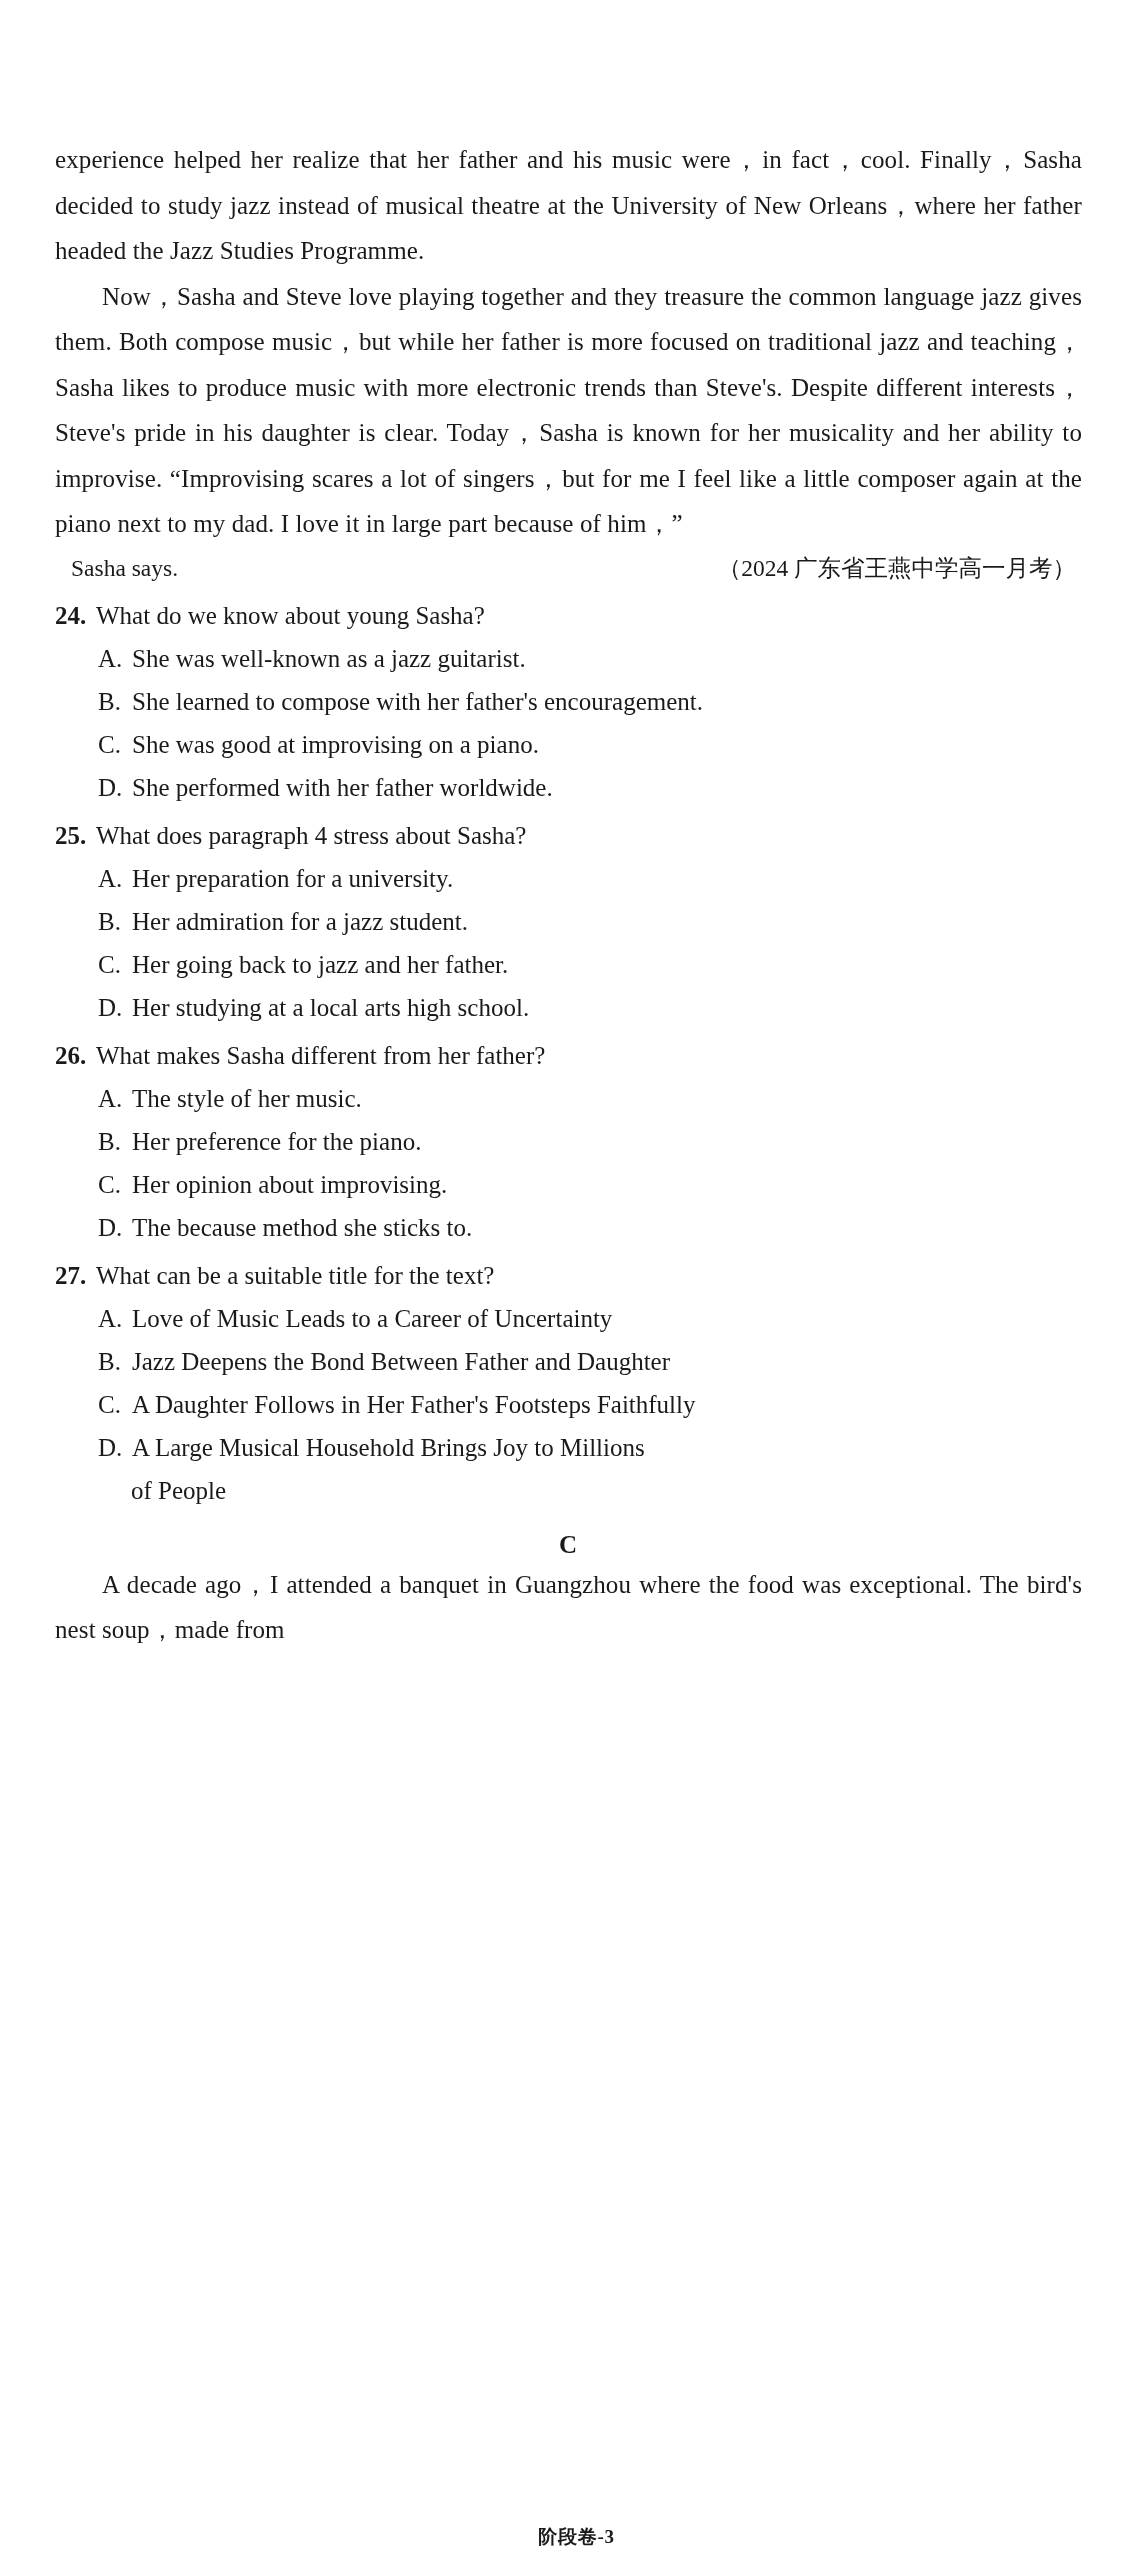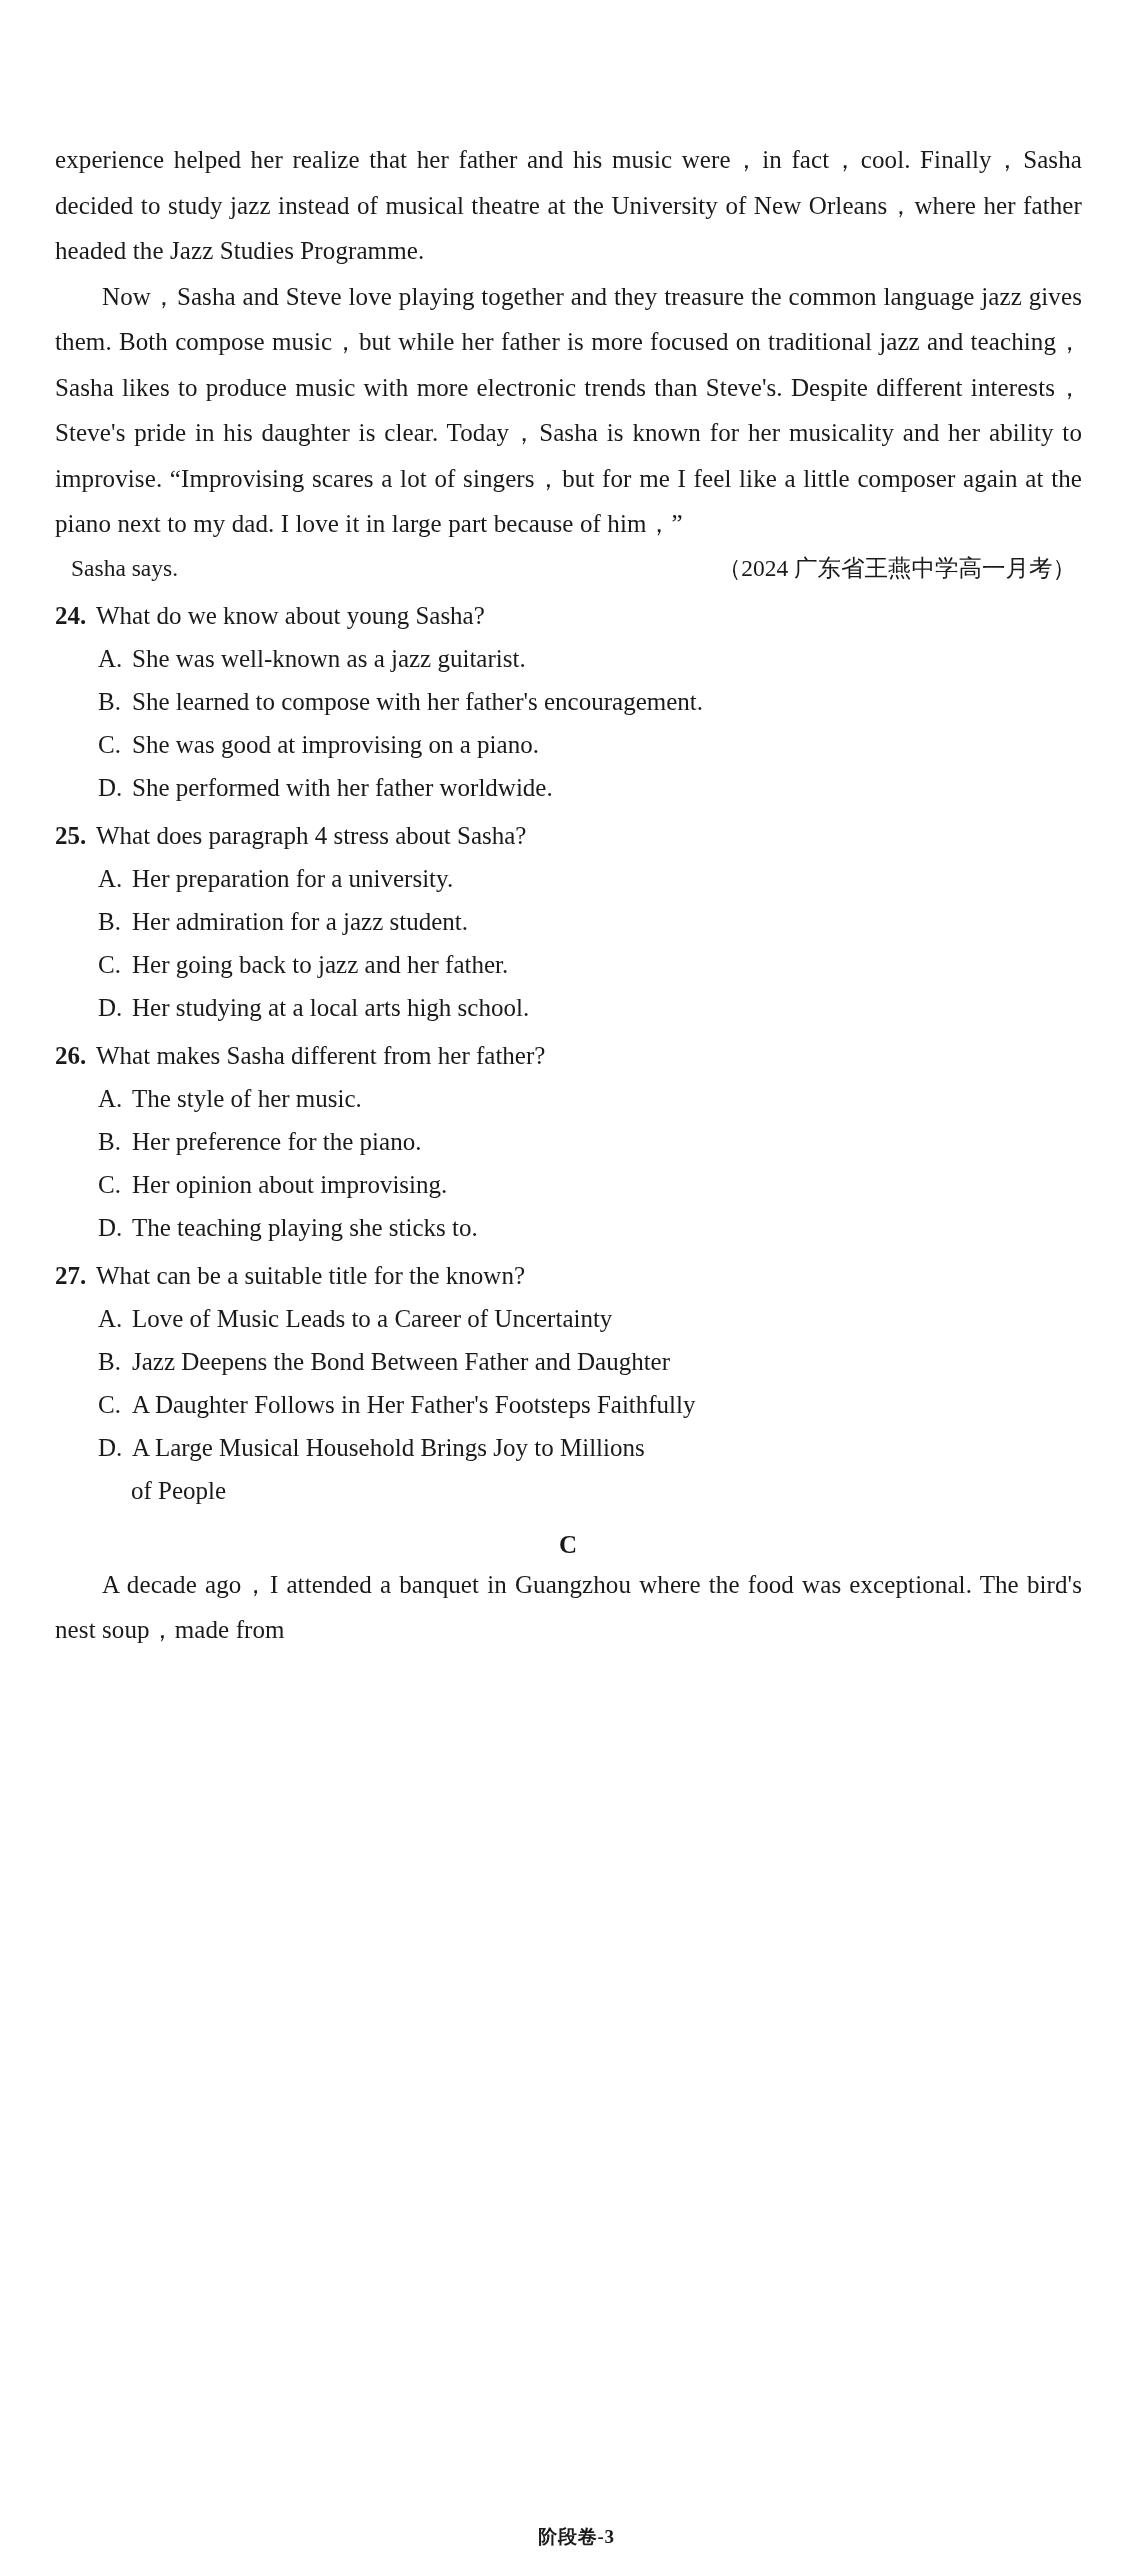--- a/index.html
+++ b/index.html
@@ -195,29 +195,29 @@
         <li class="option">
           <span class="opt-letter">B.</span>
           <span class="opt-text">Her preference for the piano.</span>
         </li>
         <li class="option">
           <span class="opt-letter">C.</span>
           <span class="opt-text">Her opinion about improvising.</span>
         </li>
         <li class="option">
           <span class="opt-letter">D.</span>
-          <span class="opt-text">The teaching playing she sticks to.</span>
+          <span class="opt-text">The because method she sticks to.</span>
         </li>
       </ul>
     </div>
 
     <div class="question">
       <div class="q-stem">
         <span class="q-num">27.</span>
-        <span class="q-text">What can be a suitable title for the known?</span>
+        <span class="q-text">What can be a suitable title for the text?</span>
       </div>
       <ul class="options">
         <li class="option">
           <span class="opt-letter">A.</span>
           <span class="opt-text">Love of Music Leads to a Career of Uncertainty</span>
         </li>
         <li class="option">
           <span class="opt-letter">B.</span>
           <span class="opt-text">Jazz Deepens the Bond Between Father and Daughter</span>
         </li>

